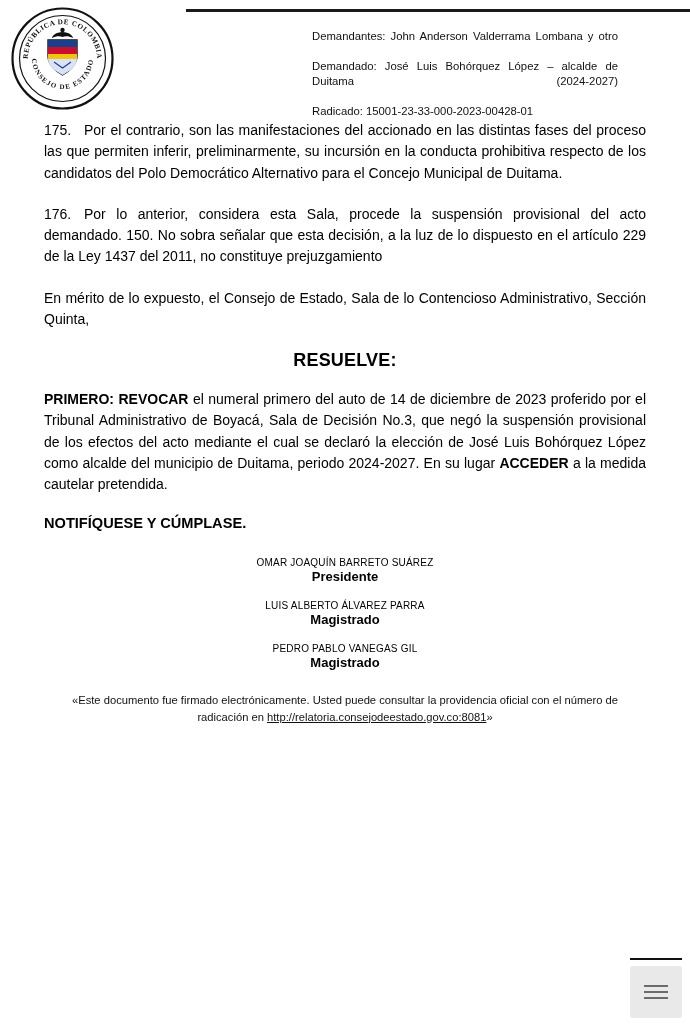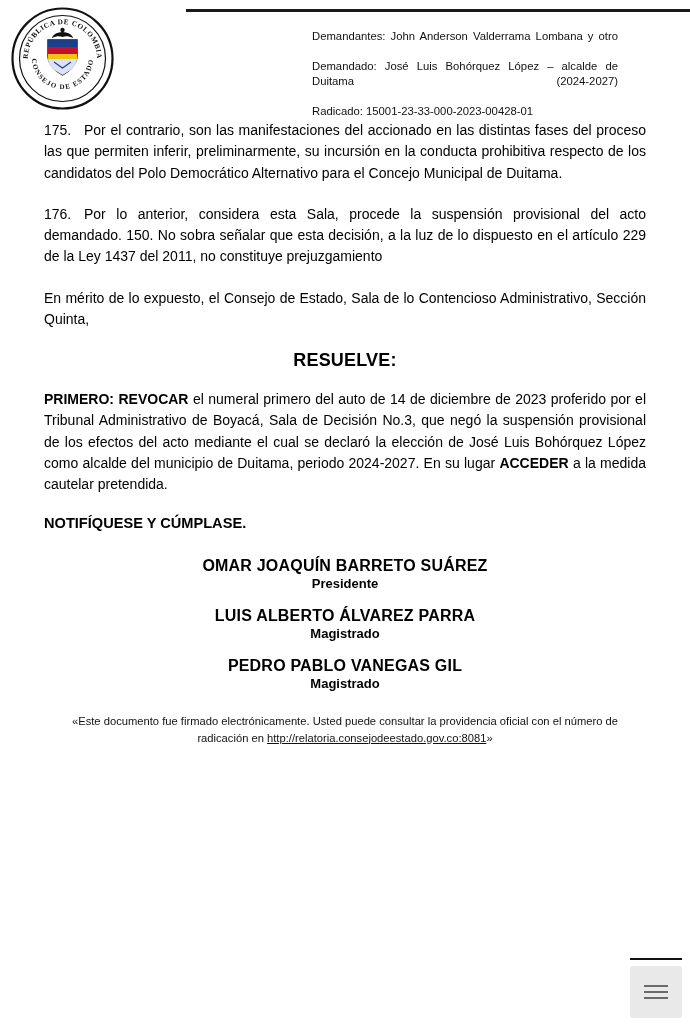--- a/index.html
+++ b/index.html
@@ -101,22 +101,22 @@
 
   
   .sigs {
     margin-top: 26px;
     text-align: center;
   }
   .sig {
     margin-bottom: 16px;
   }
   .sig-name {
-    font-weight: bold;
-    font-size: 16px;
+    font-weight: normal;
+    font-size: 10px;
     letter-spacing: 0.2px;
     text-align: center;
   }
   .sig-role {
     font-weight: bold;
     font-size: 13px;
     margin-top: 1px;
   }
 
   .footnote {

